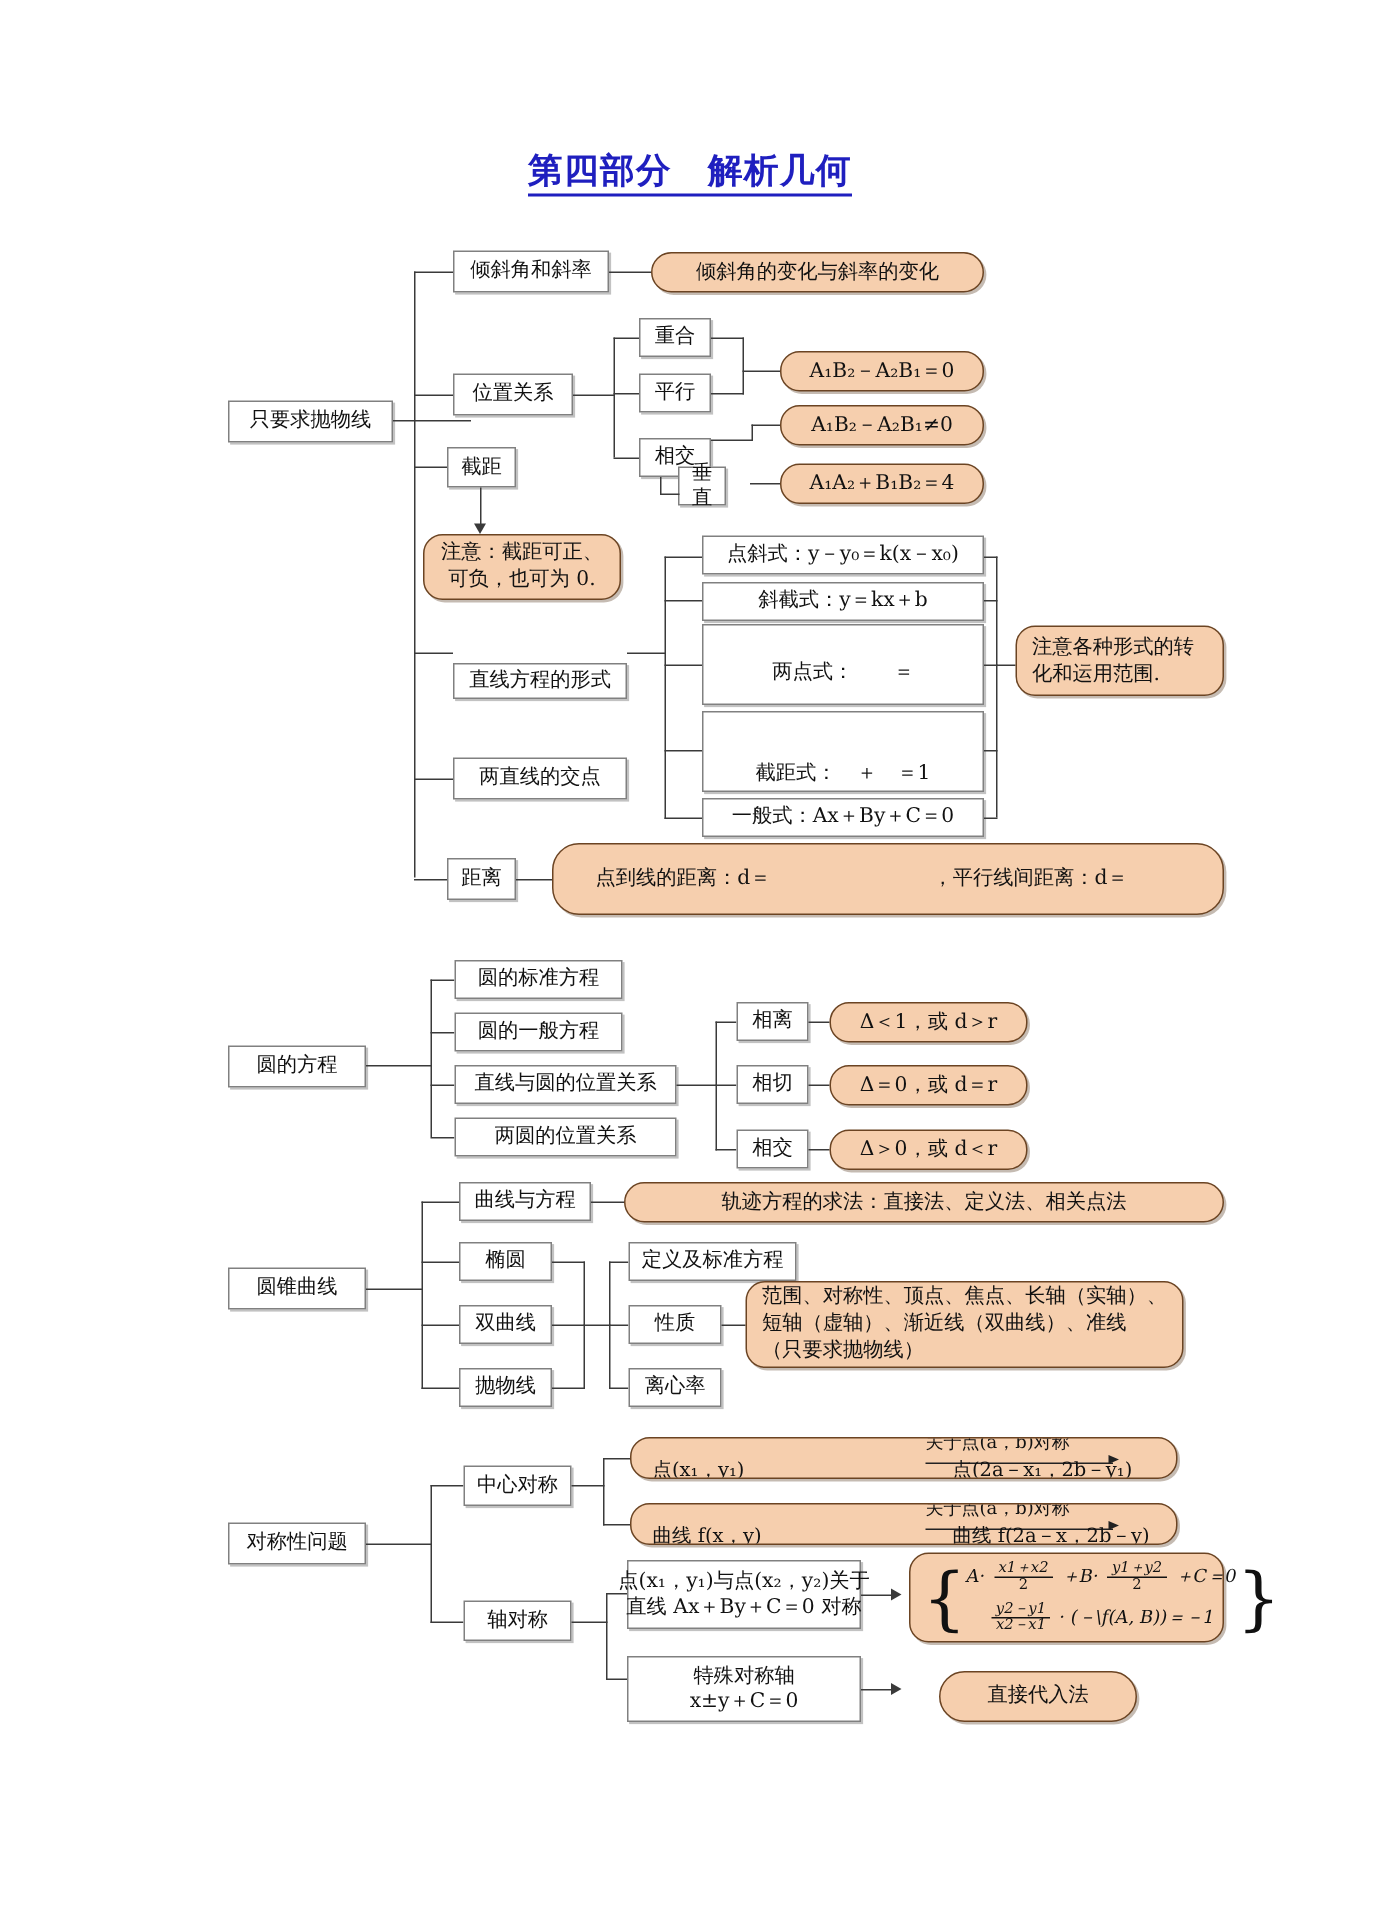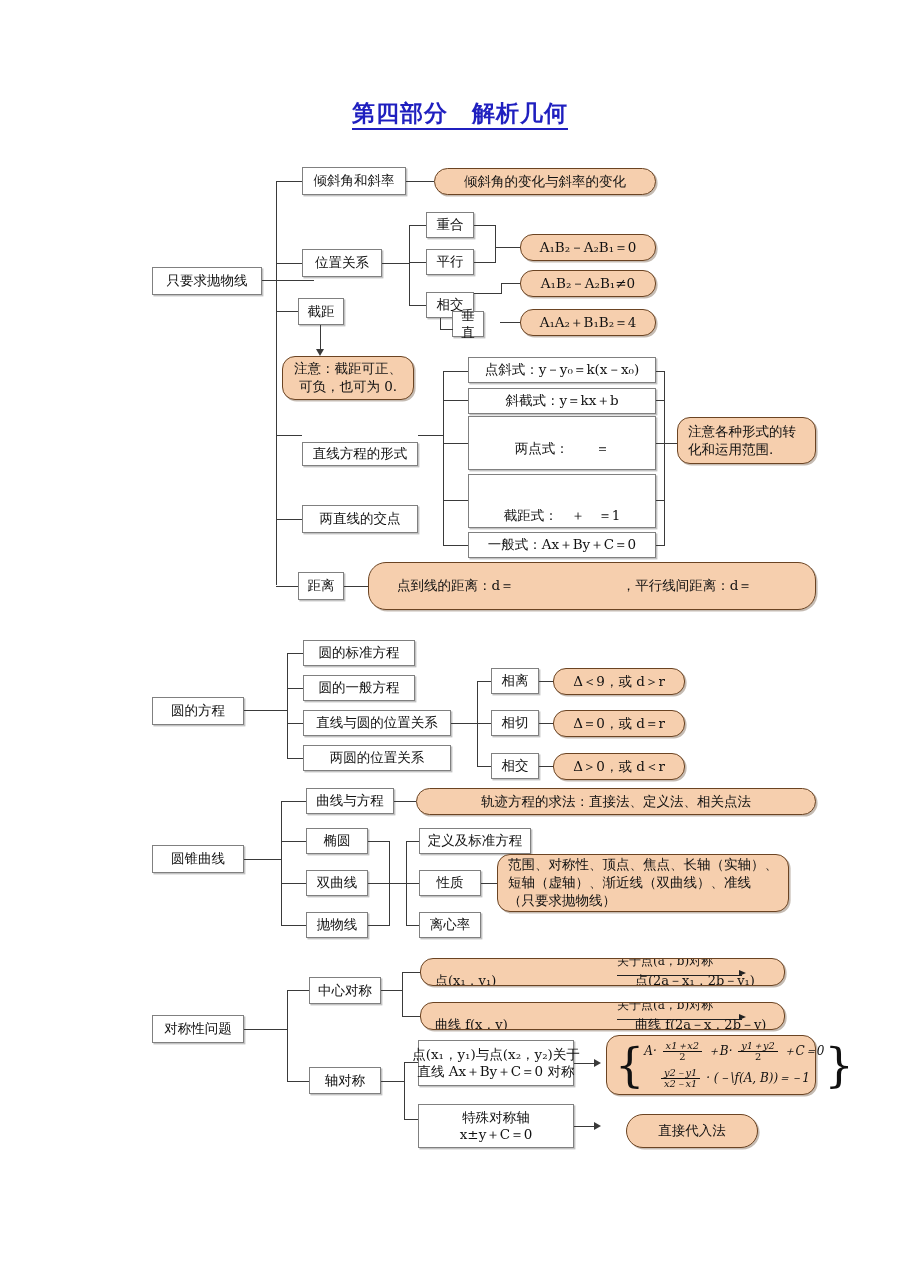--- a/index.html
+++ b/index.html
@@ -203,21 +203,21 @@
 
   <div class="rect" style="left:491px;top:668px;width:48px;height:26px;">相离</div>
   <div class="rect" style="left:491px;top:710px;width:48px;height:26px;">相切</div>
   <div class="rect" style="left:491px;top:753px;width:48px;height:26px;">相交</div>
 
   <div class="ln lnh" style="left:539px;top:681px;width:14px;"></div>
   <div class="ln lnh" style="left:539px;top:723px;width:14px;"></div>
   <div class="ln lnh" style="left:539px;top:766px;width:14px;"></div>
 
   <div class="pill" style="left:553px;top:668px;width:132px;height:27px;">
-    <span class="nowrap">Δ＜9，或 d＞r</span>
+    <span class="nowrap">Δ＜1，或 d＞r</span>
     </div>
   <div class="pill" style="left:553px;top:710px;width:132px;height:27px;">
     <span class="nowrap">Δ＝0，或 d＝r</span>
     </div>
   <div class="pill" style="left:553px;top:753px;width:132px;height:27px;">
     <span class="nowrap">Δ＞0，或 d＜r</span>
     </div>
 
   <div class="rect" style="left:152px;top:845px;width:92px;height:28px;">圆锥曲线</div>
   <div class="ln lnh" style="left:244px;top:859px;width:38px;"></div>

